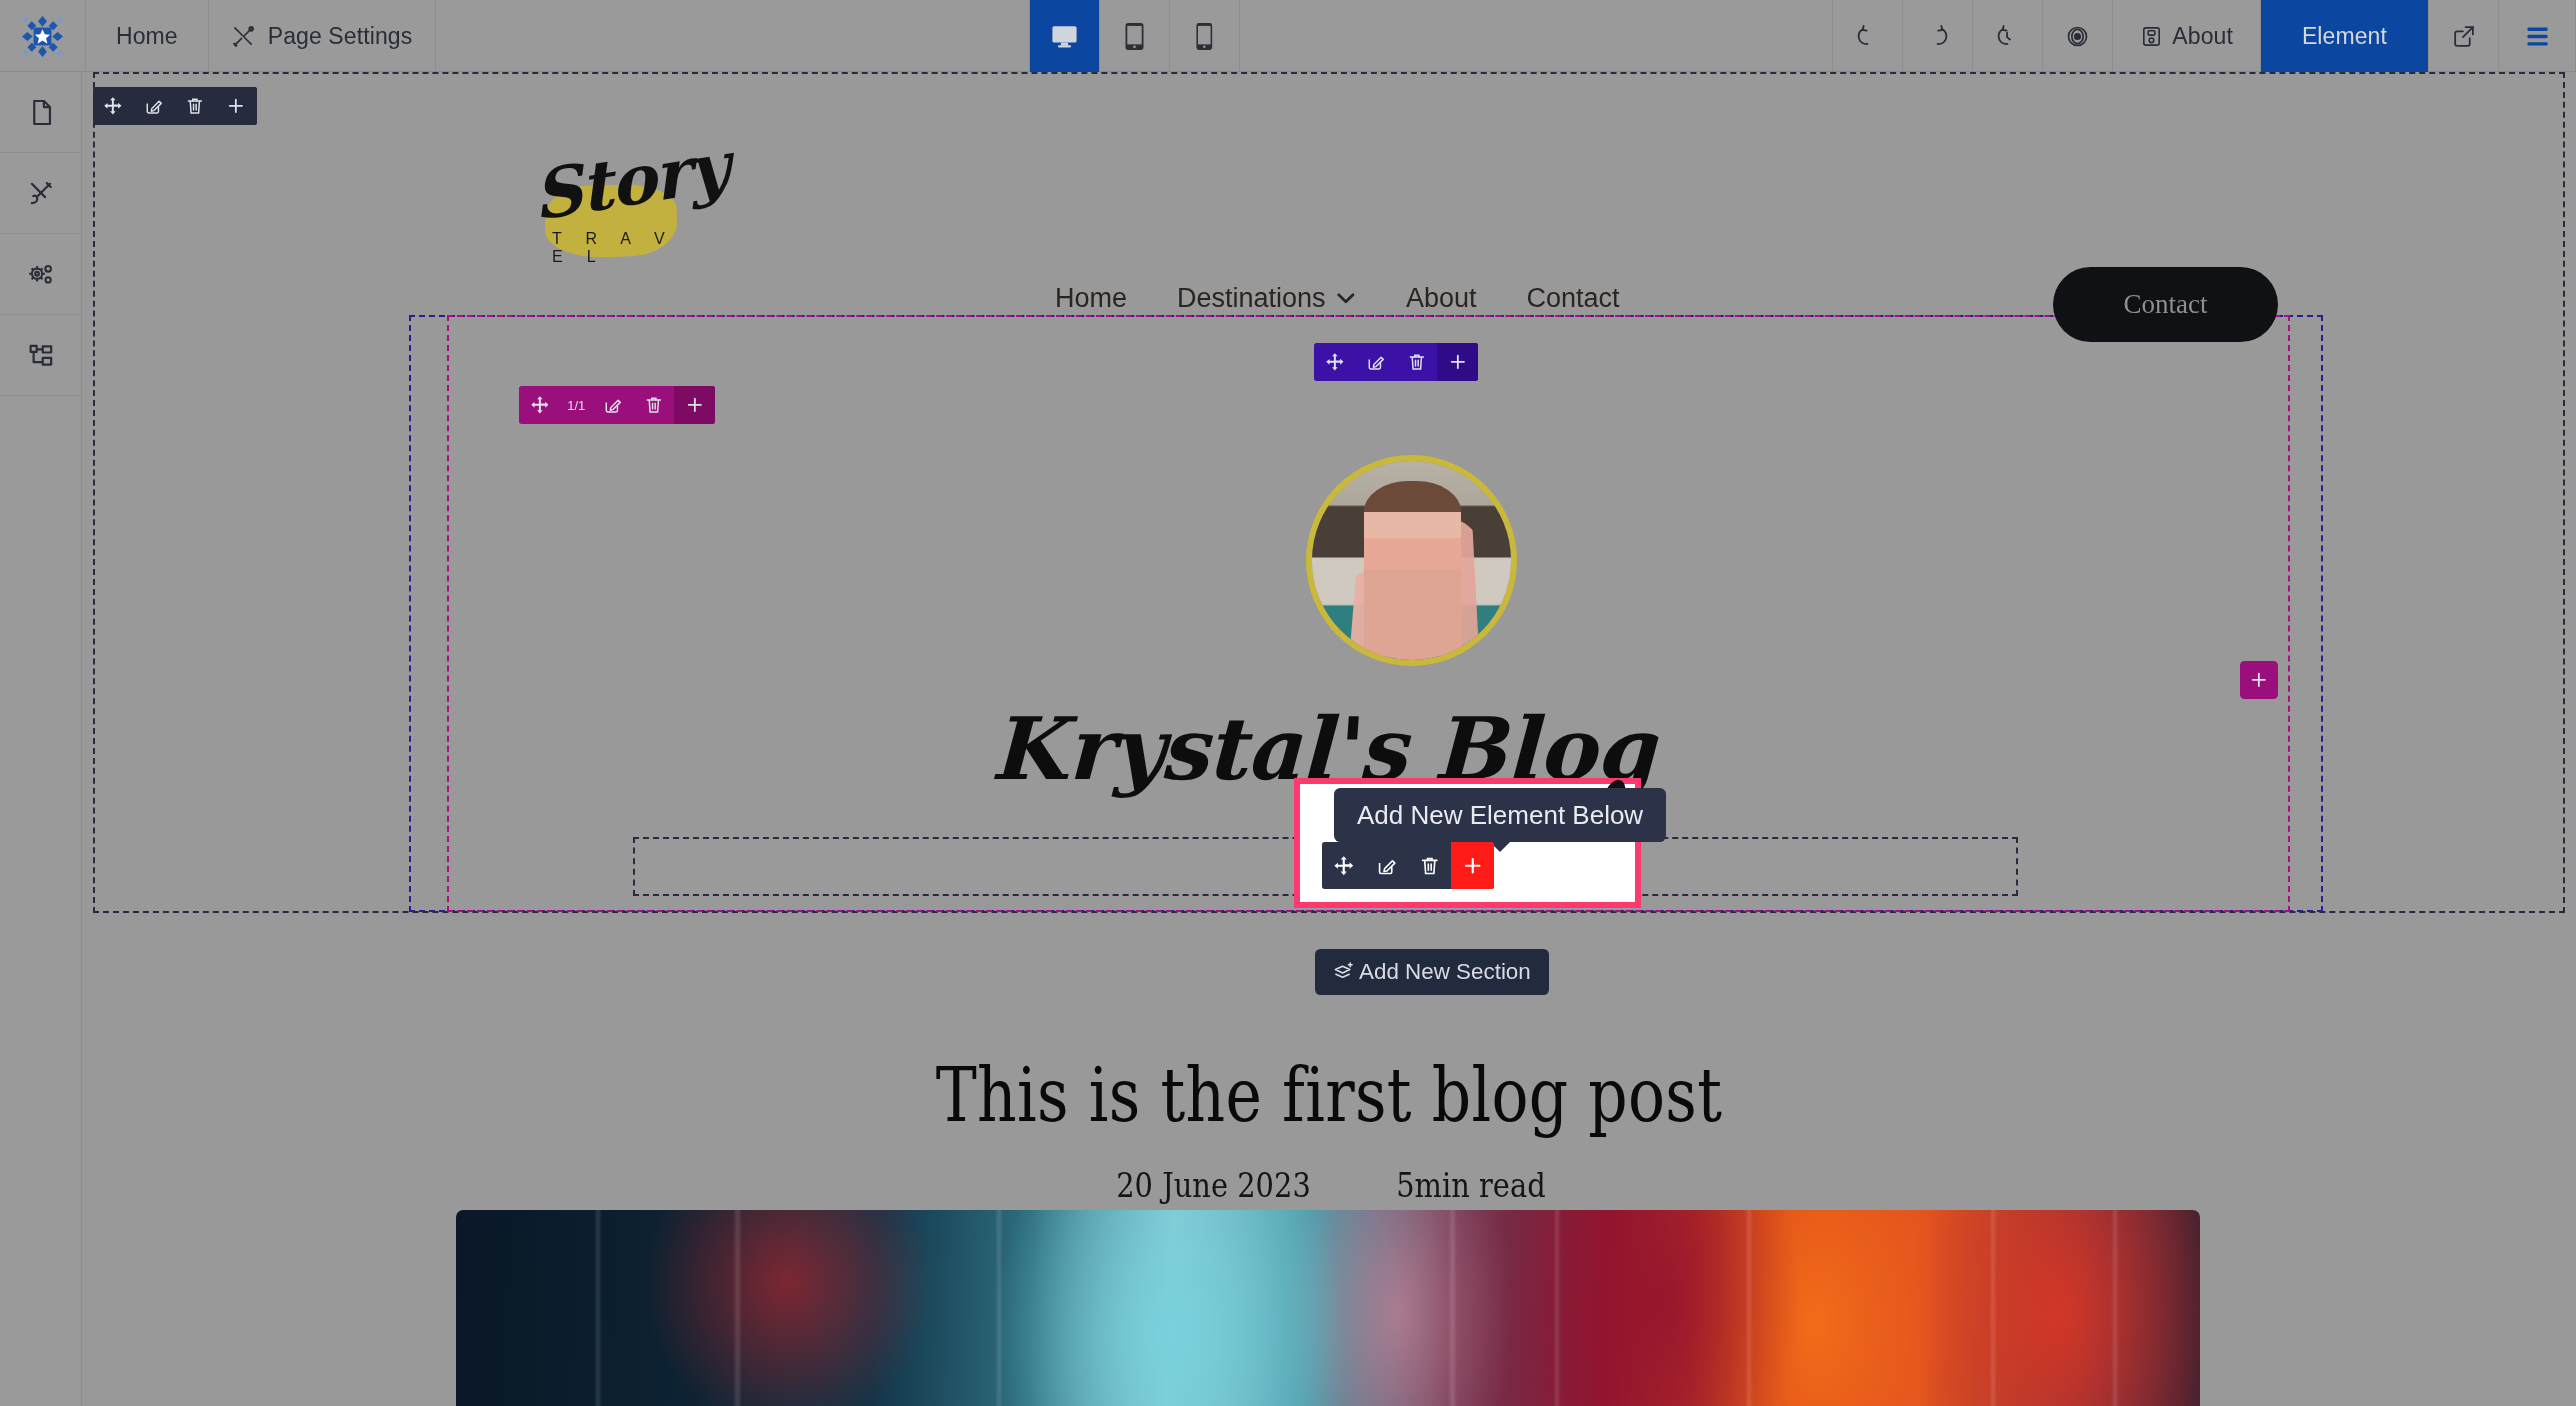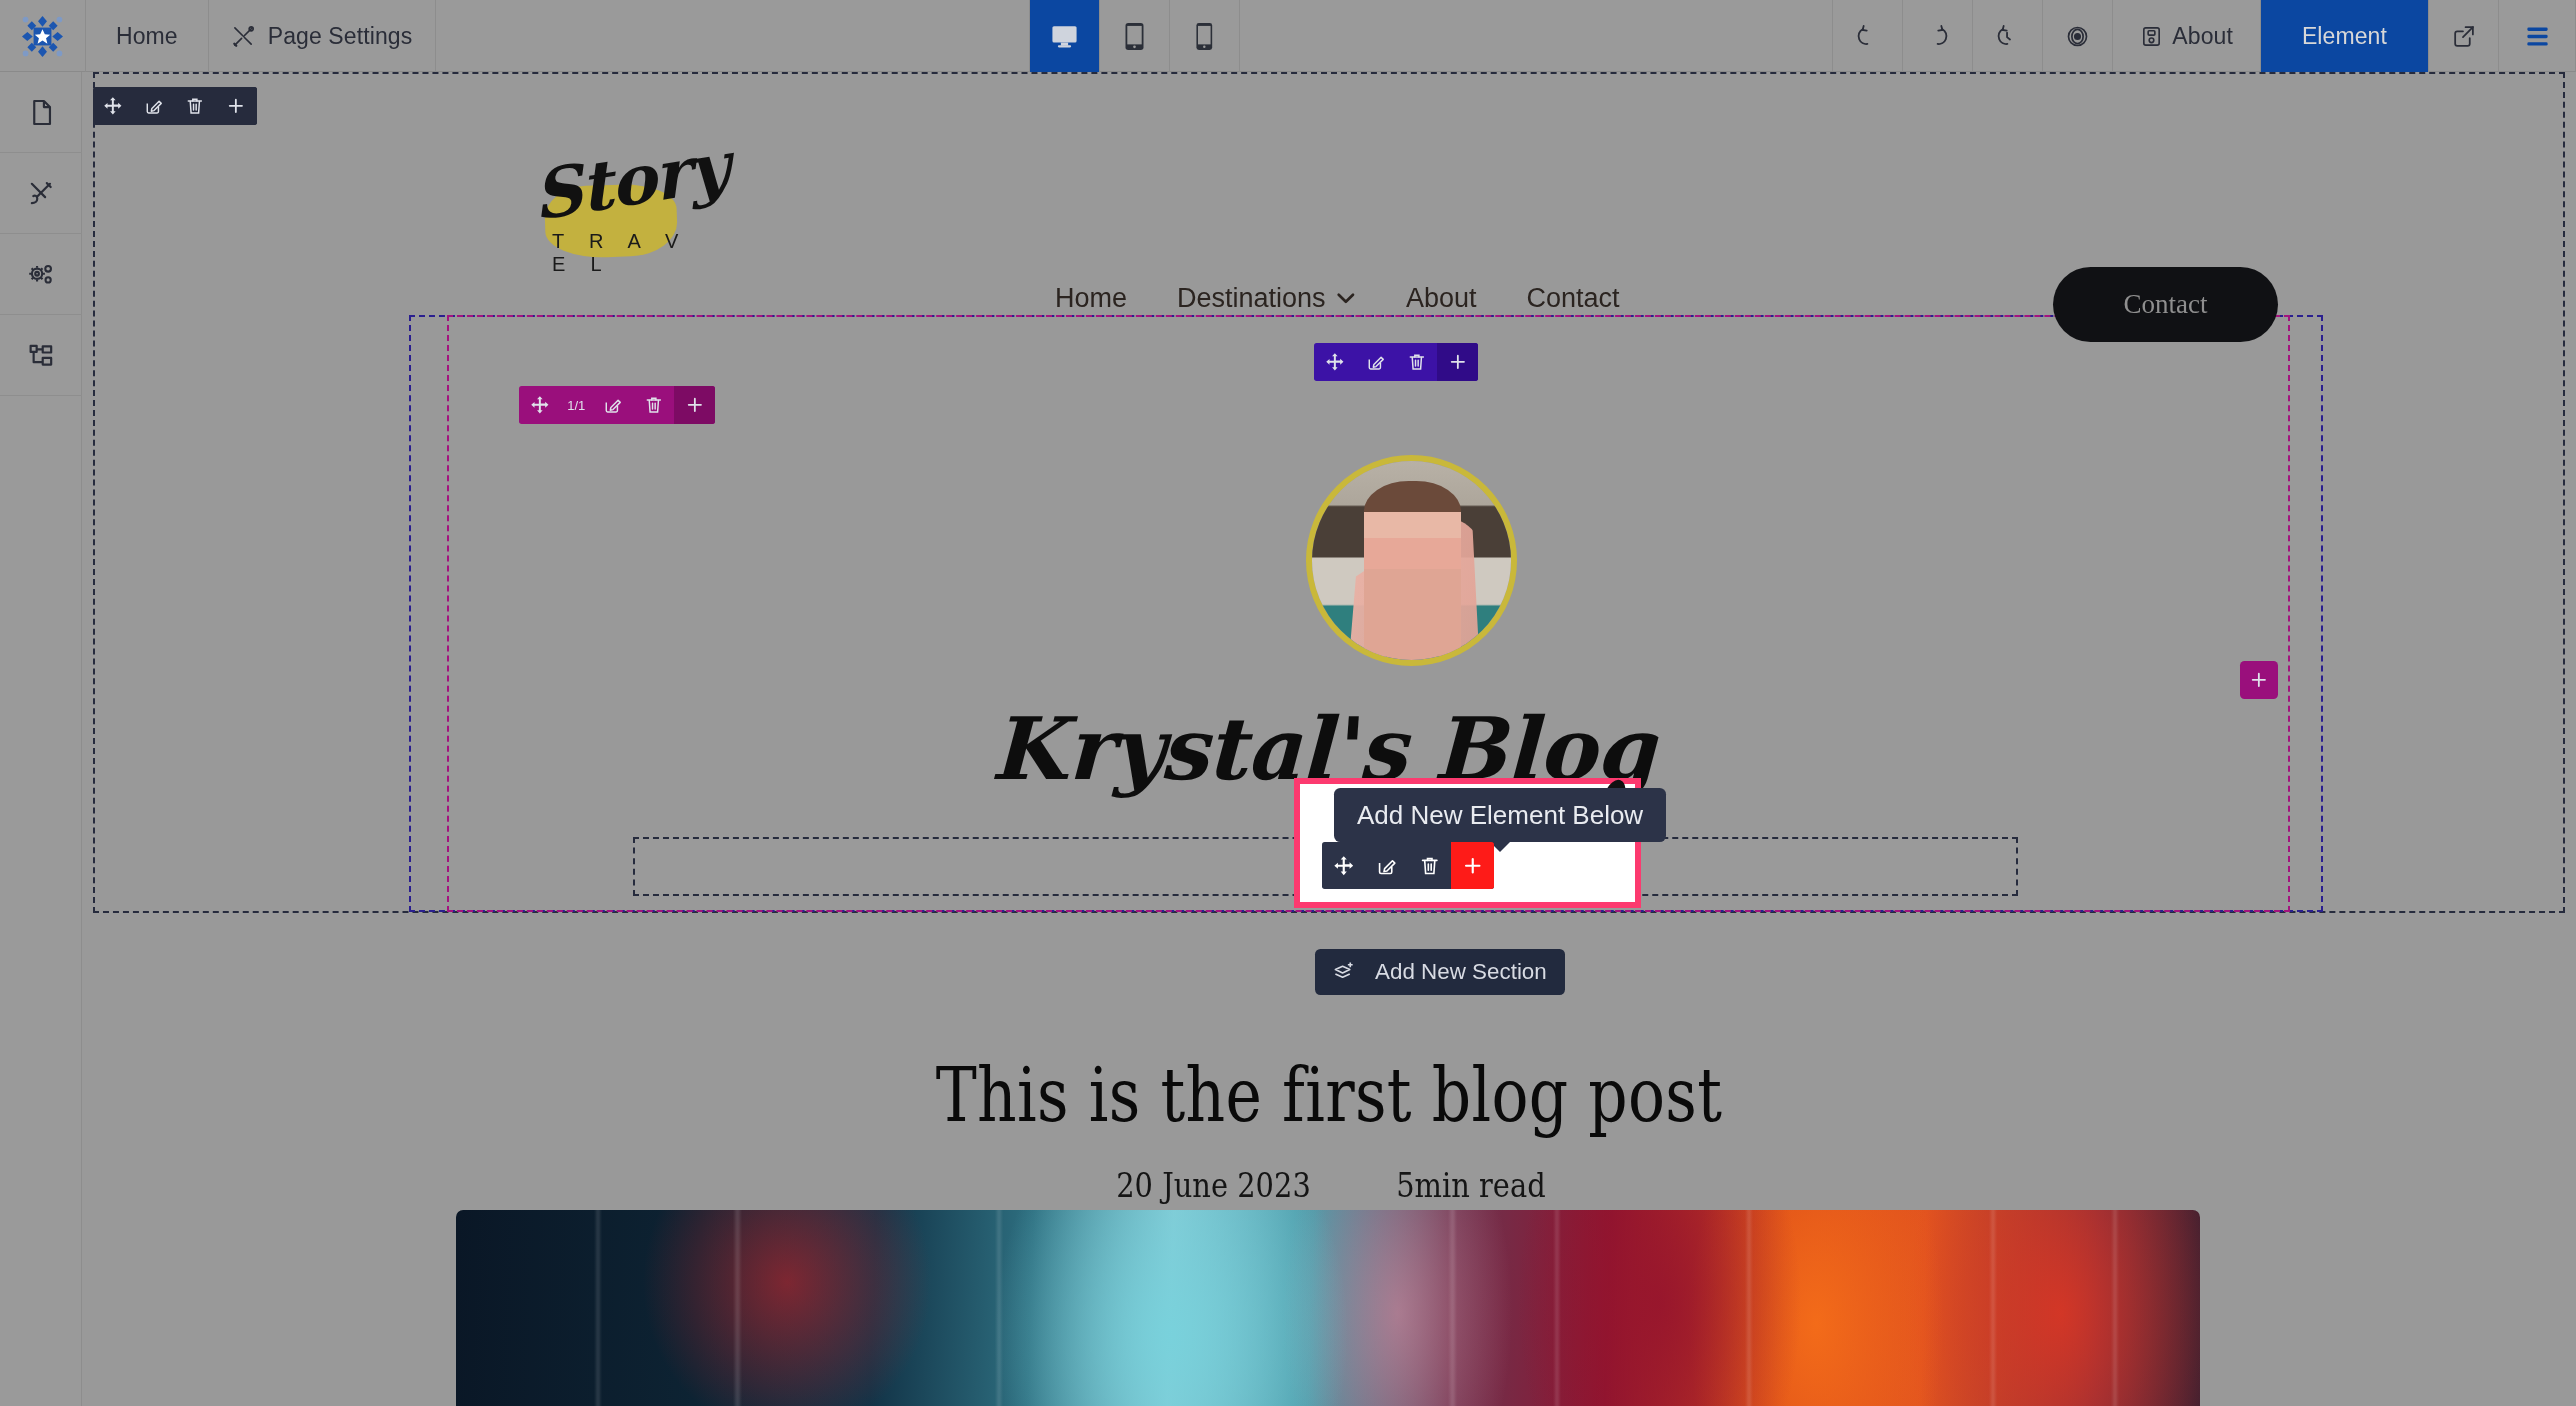--- a/index.html
+++ b/index.html
@@ -104,21 +104,21 @@
   }
   .logo-script {
     position: absolute; left: 9px; top: -3.6px;
     font-family: "DejaVu Serif", serif;
     font-style: italic; font-weight: 700;
     font-size: 68px; color: #111; letter-spacing: -1.8px;
     transform: rotate(-9deg) skewX(-6deg);
   }
   .logo-travel {
     position: absolute; left: 23px; top: 86px;
-    font-size: 20px; letter-spacing: 9.8px; color: #1a1a1a;
+    font-size: 16px; letter-spacing: 9.8px; color: #1a1a1a;
     font-family: "Liberation Sans", sans-serif;
   }
   #site-nav {
     position: absolute; left: 948px; top: 157px;
     display: flex; align-items: center; gap: 0px;
   }
   .nav-link {
     font-family: "Liberation Sans", sans-serif;
     font-size: 27px; color: #2b2420; white-space: nowrap;
     padding: 0 25px; display: flex; align-items: center; gap: 10.7px;
@@ -243,21 +243,21 @@
     width: 19.7px; height: 36px; background: #111;
     border-radius: 50% 50% 40% 40%;
     transform: rotate(22deg); z-index: 46;
   }
 
   
   #add-new-section {
     position: absolute; left: 1233px; top: 877px;
     background: #222a3e; color: #d8dbe3;
     border-radius: 5.4px; padding: 9.8px 18px;
-    display: flex; align-items: center; gap: 19px;
+    display: flex; align-items: center; gap: 3px;
     font-size: 22.4px; white-space: nowrap; z-index: 45;
   }
 
   
   #post-title {
     position: absolute; left: 0; top: 979px; width: 2494px;
     text-align: center;
     font-family: "DejaVu Serif", serif;
     font-size: 75px; color: #0a0a0a;
     transform: scaleX(.82); letter-spacing: 0.4px;

